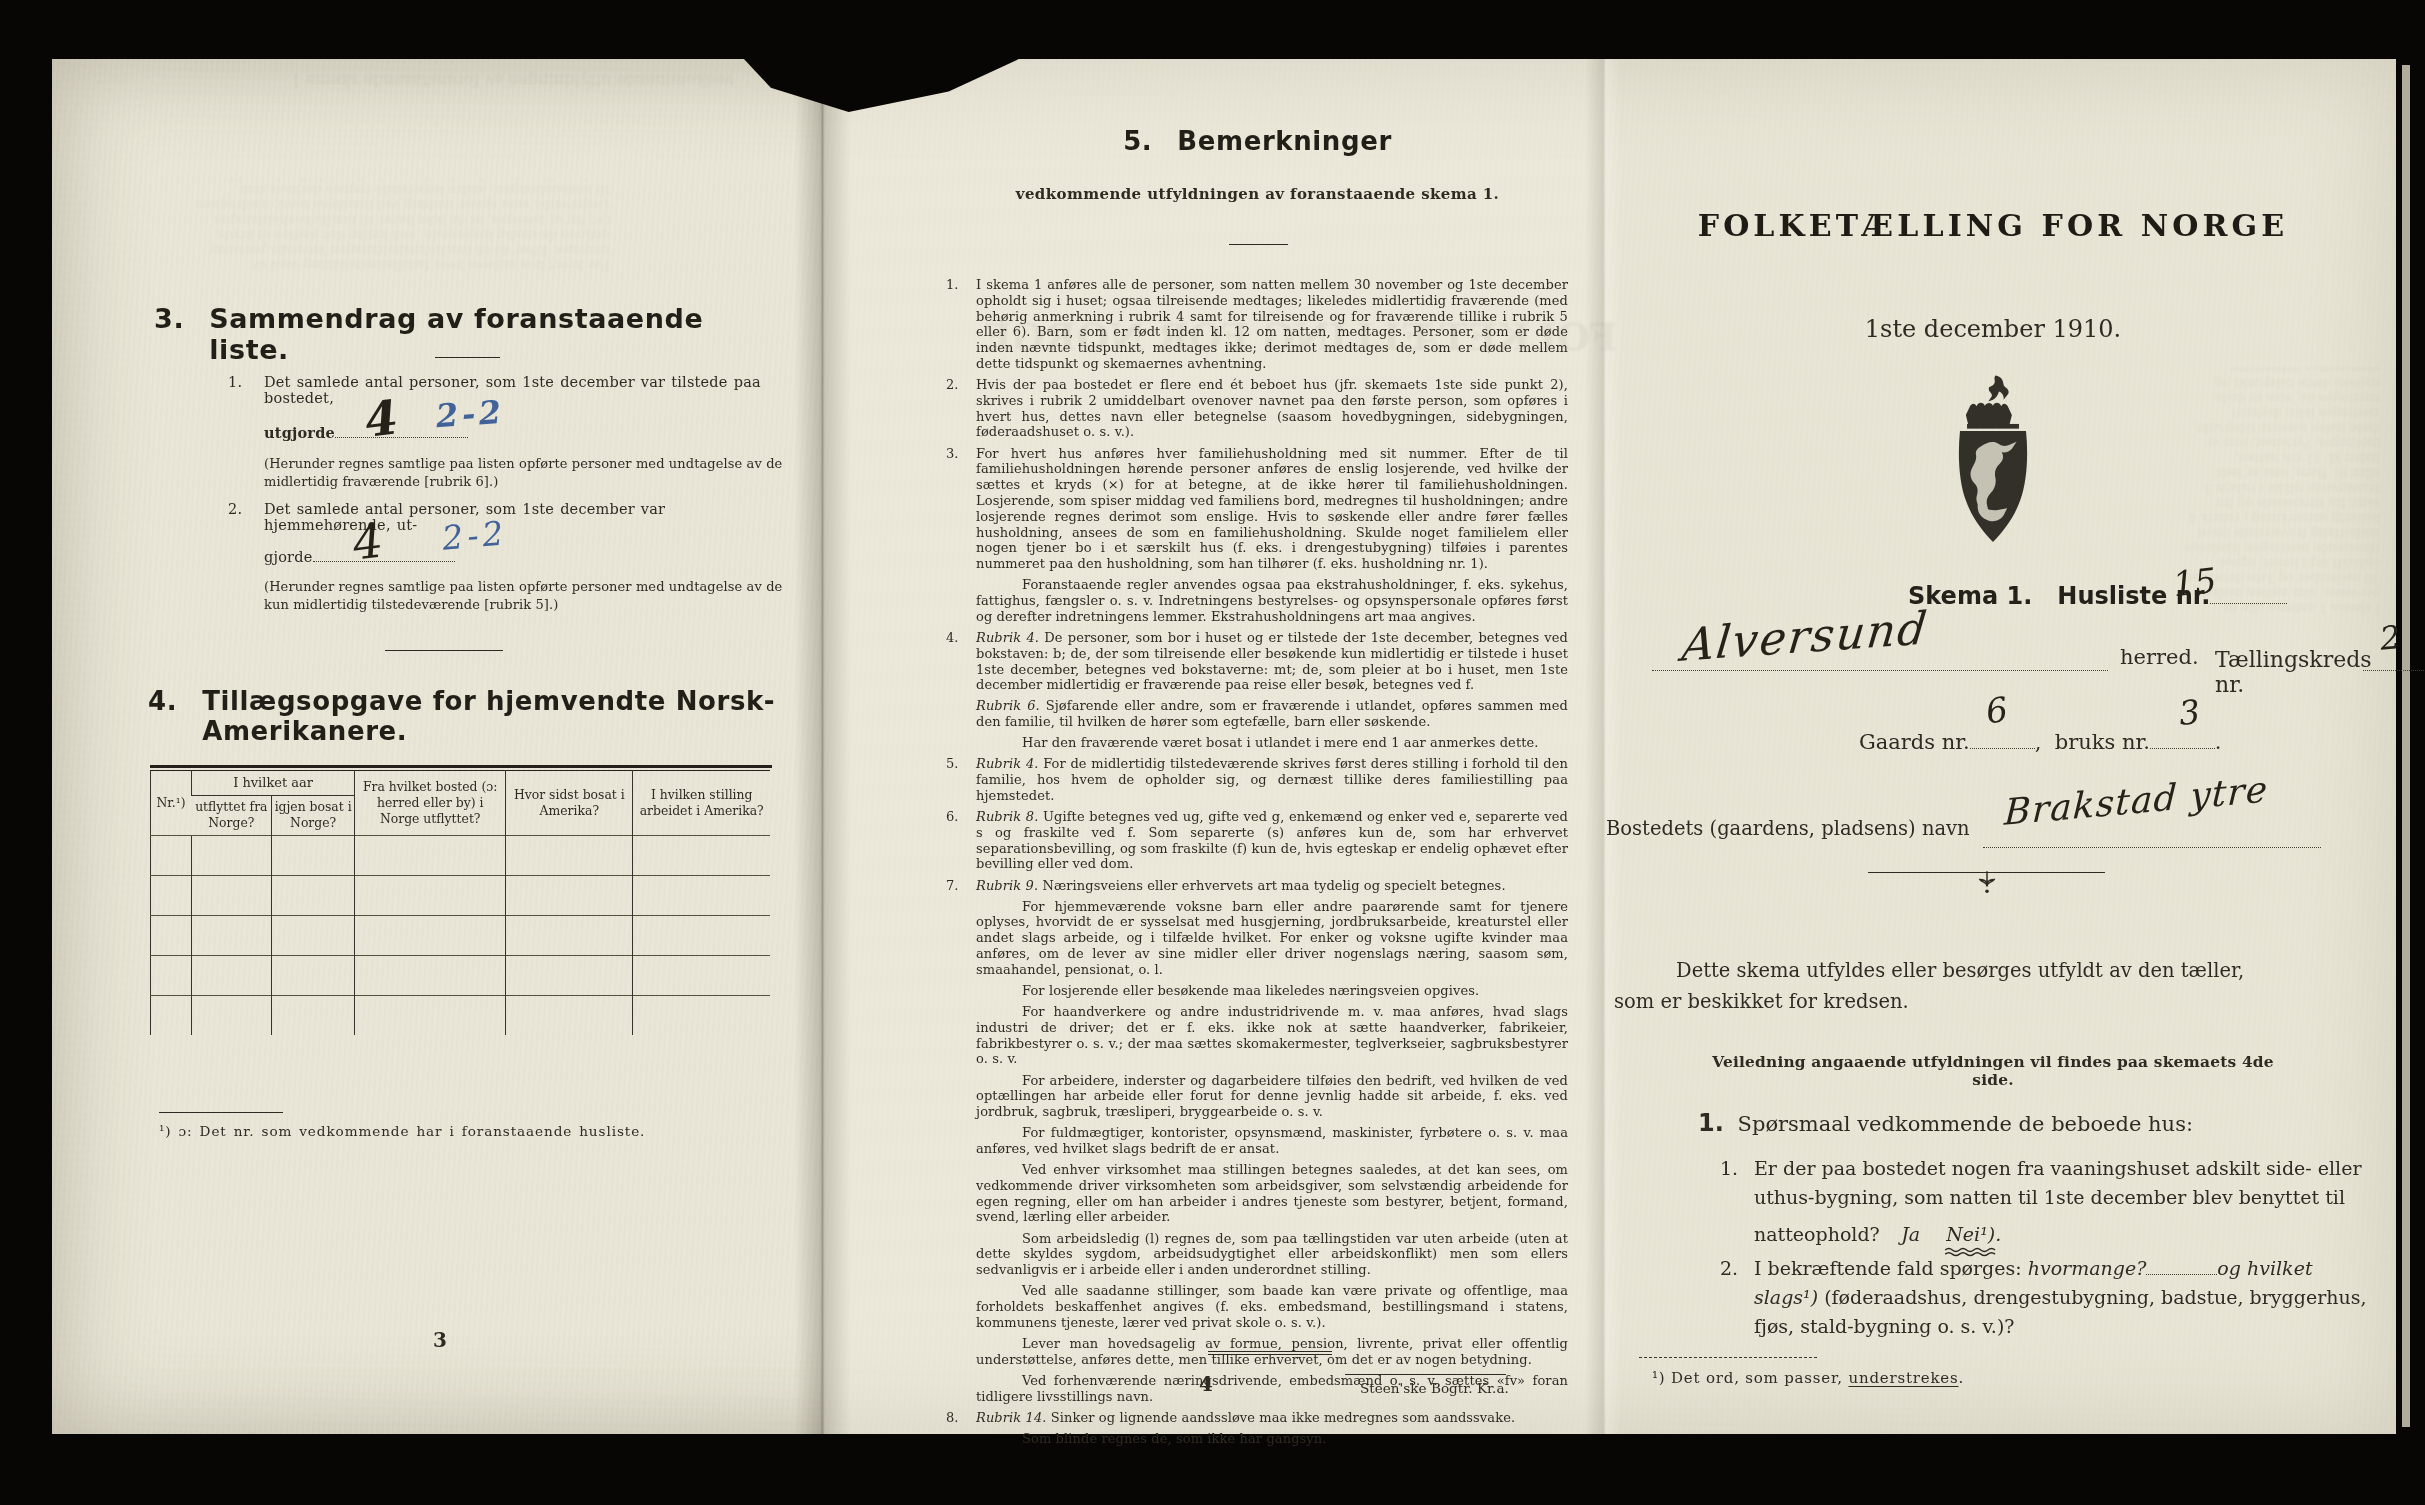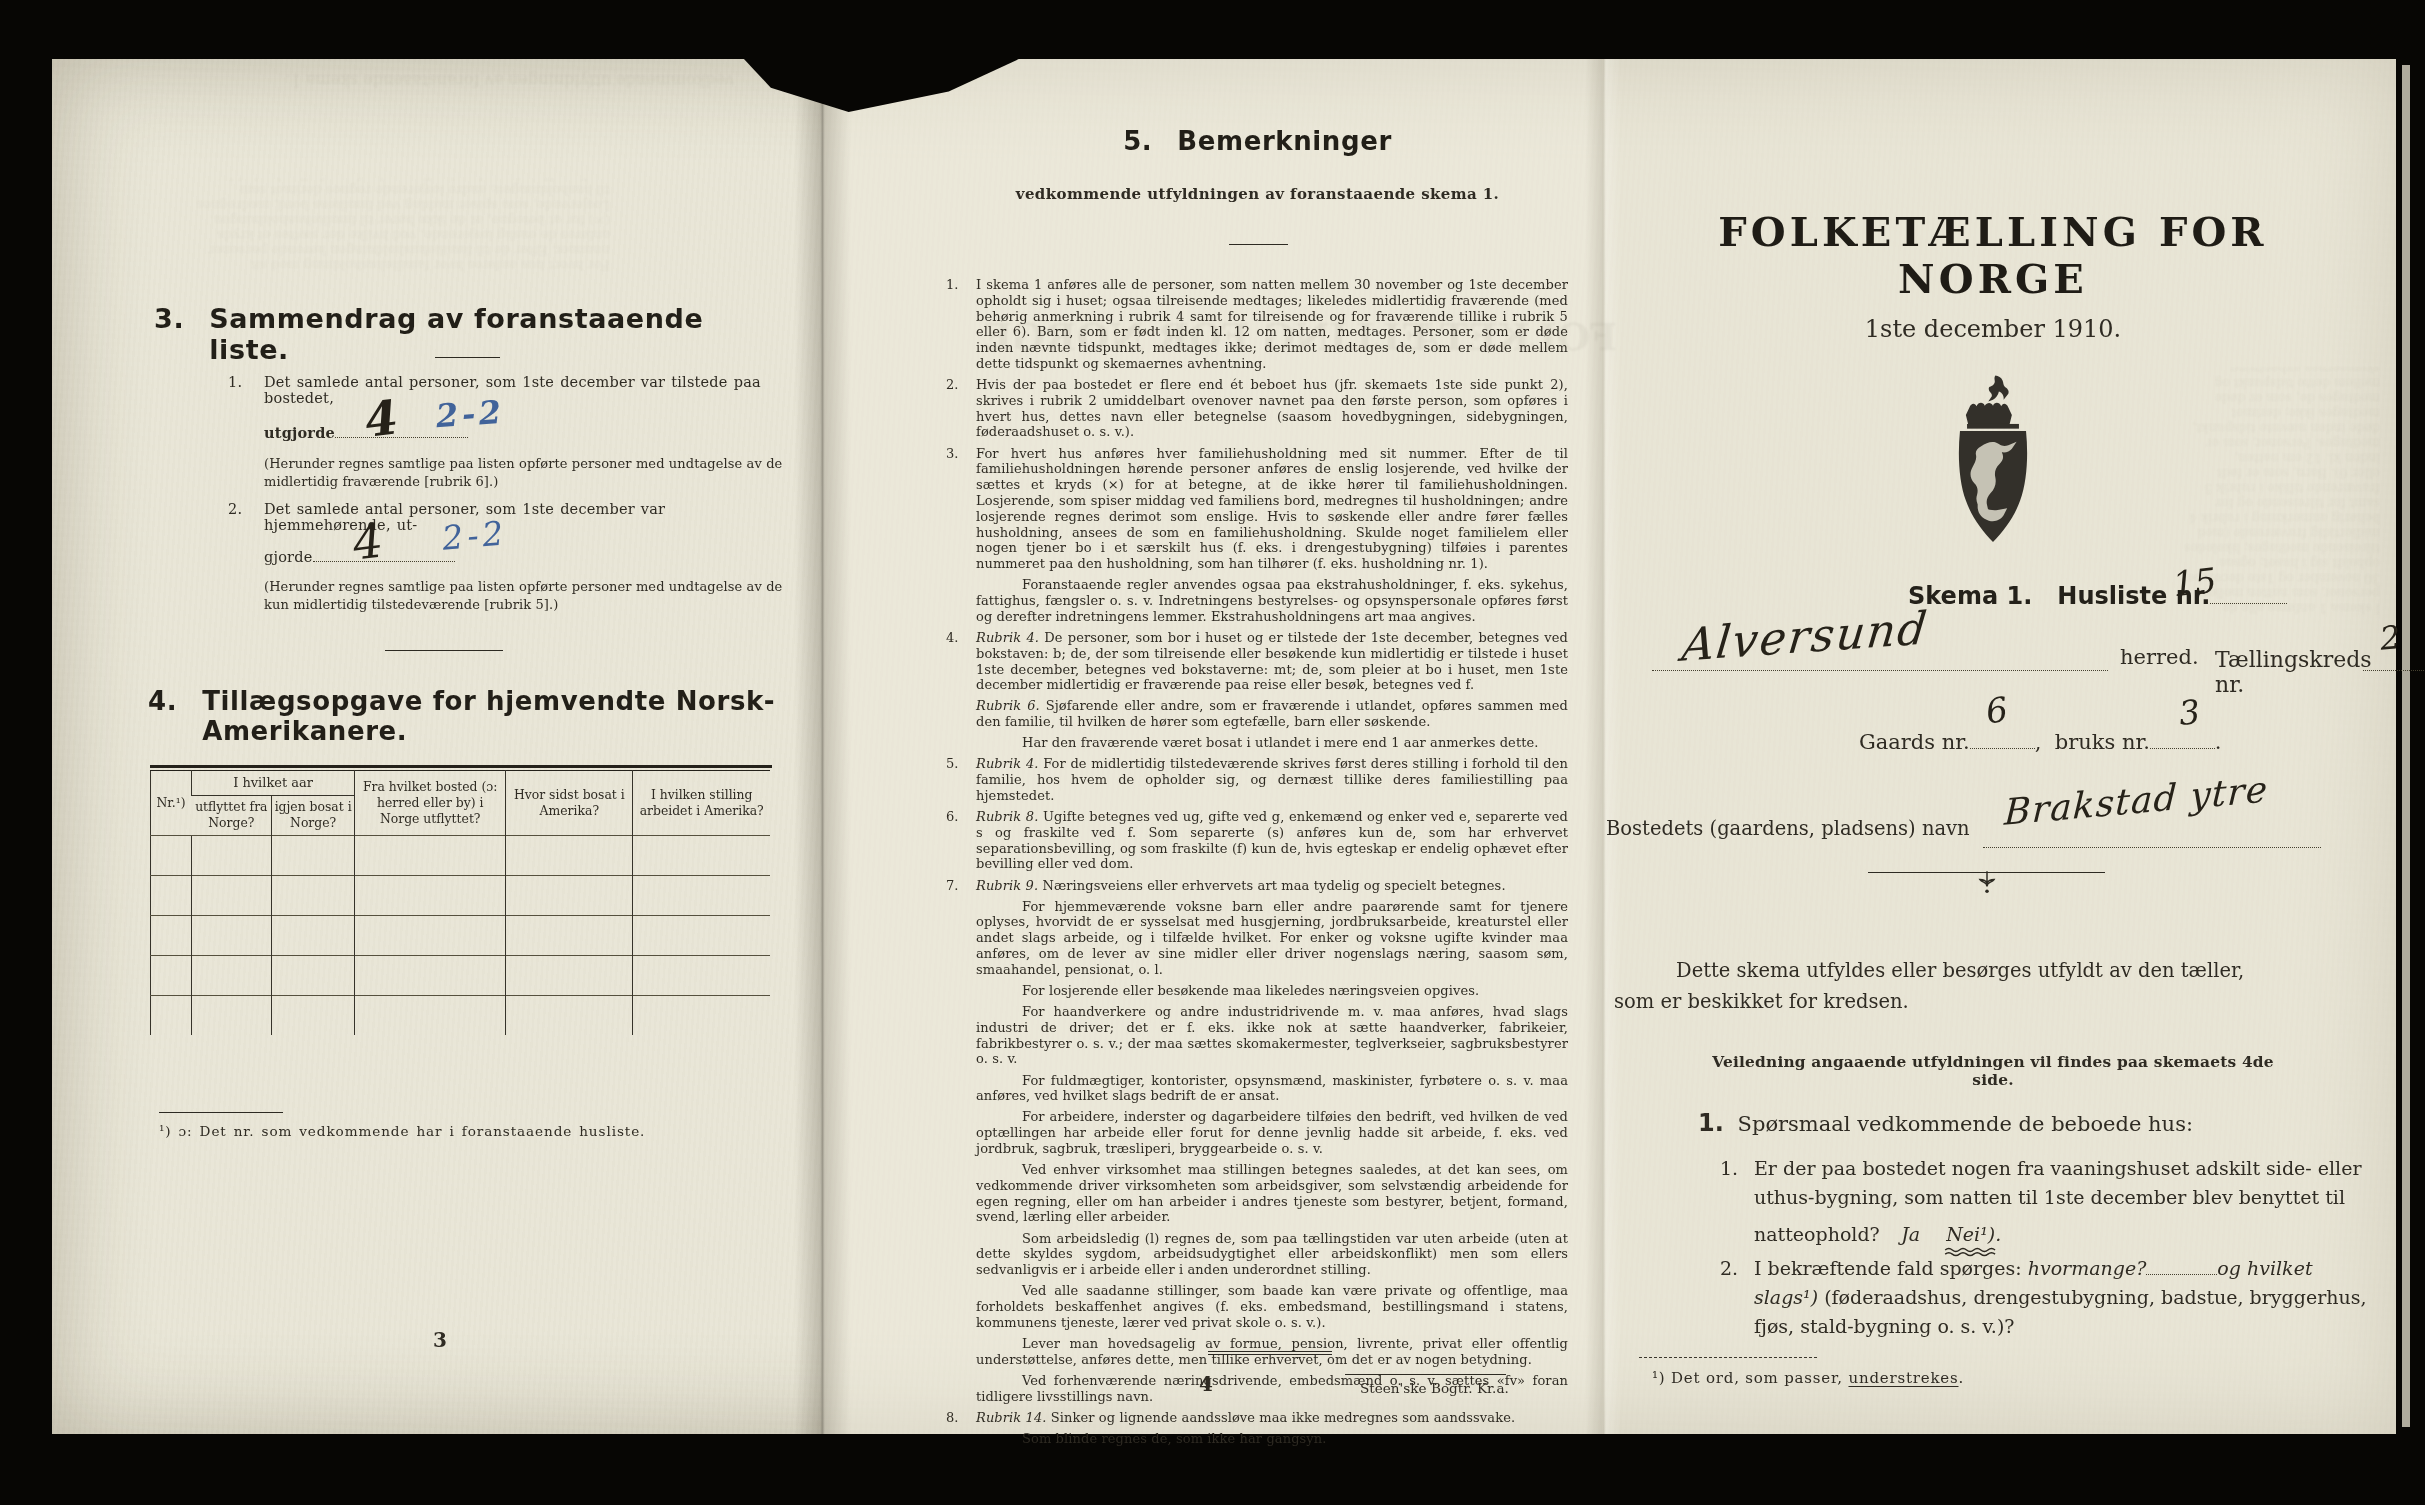--- a/index.html
+++ b/index.html
@@ -203,40 +203,40 @@
     <div class="m-para m-ind"><span class="pnum"></span><span class="lead"></span> <span>Foranstaaende regler anvendes ogsaa paa ekstrahusholdninger, f. eks. sykehus, fattighus, fængsler o. s. v.  Indretningens bestyrelses- og opsynspersonale opføres først og derefter indretningens lemmer.  Ekstrahusholdningens art maa angives.</span></div>
     <div class="m-para"><span class="pnum">4.</span><span class="lead">Rubrik 4.</span> <span>De personer, som bor i huset og er tilstede der 1ste december, betegnes ved bokstaven: b; de, der som tilreisende eller besøkende kun midlertidig er tilstede i huset 1ste december, betegnes ved bokstaverne: mt; de, som pleier at bo i huset, men 1ste december midlertidig er fraværende paa reise eller besøk, betegnes ved f.</span></div>
     <div class="m-para"><span class="pnum"></span><span class="lead">Rubrik 6.</span> <span>Sjøfarende eller andre, som er fraværende i utlandet, opføres sammen med den familie, til hvilken de hører som egtefælle, barn eller søskende.</span></div>
     <div class="m-para m-ind"><span class="pnum"></span><span class="lead"></span> <span>Har den fraværende været bosat i utlandet i mere end 1 aar anmerkes dette.</span></div>
     <div class="m-para"><span class="pnum">5.</span><span class="lead">Rubrik 4.</span> <span>For de midlertidig tilstedeværende skrives først deres stilling i forhold til den familie, hos hvem de opholder sig, og dernæst tillike deres familiestilling paa hjemstedet.</span></div>
     <div class="m-para"><span class="pnum">6.</span><span class="lead">Rubrik 8.</span> <span>Ugifte betegnes ved ug, gifte ved g, enkemænd og enker ved e, separerte ved s og fraskilte ved f.  Som separerte (s) anføres kun de, som har erhvervet separationsbevilling, og som fraskilte (f) kun de, hvis egteskap er endelig ophævet efter bevilling eller ved dom.</span></div>
     <div class="m-para"><span class="pnum">7.</span><span class="lead">Rubrik 9.</span> <span>Næringsveiens eller erhvervets art maa tydelig og specielt betegnes.</span></div>
     <div class="m-para m-ind"><span class="pnum"></span><span class="lead"></span> <span>For hjemmeværende voksne barn eller andre paarørende samt for tjenere oplyses, hvorvidt de er sysselsat med husgjerning, jordbruksarbeide, kreaturstel eller andet slags arbeide, og i tilfælde hvilket.  For enker og voksne ugifte kvinder maa anføres, om de lever av sine midler eller driver nogenslags næring, saasom søm, smaahandel, pensionat, o. l.</span></div>
     <div class="m-para m-ind"><span class="pnum"></span><span class="lead"></span> <span>For losjerende eller besøkende maa likeledes næringsveien opgives.</span></div>
     <div class="m-para m-ind"><span class="pnum"></span><span class="lead"></span> <span>For haandverkere og andre industridrivende m. v. maa anføres, hvad slags industri de driver; det er f. eks. ikke nok at sætte haandverker, fabrikeier, fabrikbestyrer o. s. v.; der maa sættes skomakermester, teglverkseier, sagbruksbestyrer o. s. v.</span></div>
+    <div class="m-para m-ind"><span class="pnum"></span><span class="lead"></span> <span>For arbeidere, inderster og dagarbeidere tilføies den bedrift, ved hvilken de ved optællingen har arbeide eller forut for denne jevnlig hadde sit arbeide, f. eks. ved jordbruk, sagbruk, træsliperi, bryggearbeide o. s. v.</span></div>
     <div class="m-para m-ind"><span class="pnum"></span><span class="lead"></span> <span>For fuldmægtiger, kontorister, opsynsmænd, maskinister, fyrbøtere o. s. v. maa anføres, ved hvilket slags bedrift de er ansat.</span></div>
-    <div class="m-para m-ind"><span class="pnum"></span><span class="lead"></span> <span>For arbeidere, inderster og dagarbeidere tilføies den bedrift, ved hvilken de ved optællingen har arbeide eller forut for denne jevnlig hadde sit arbeide, f. eks. ved jordbruk, sagbruk, træsliperi, bryggearbeide o. s. v.</span></div>
     <div class="m-para m-ind"><span class="pnum"></span><span class="lead"></span> <span>Ved enhver virksomhet maa stillingen betegnes saaledes, at det kan sees, om vedkommende driver virksomheten som arbeidsgiver, som selvstændig arbeidende for egen regning, eller om han arbeider i andres tjeneste som bestyrer, betjent, formand, svend, lærling eller arbeider.</span></div>
     <div class="m-para m-ind"><span class="pnum"></span><span class="lead"></span> <span>Som arbeidsledig (l) regnes de, som paa tællingstiden var uten arbeide (uten at dette skyldes sygdom, arbeidsudygtighet eller arbeidskonflikt) men som ellers sedvanligvis er i arbeide eller i anden underordnet stilling.</span></div>
     <div class="m-para m-ind"><span class="pnum"></span><span class="lead"></span> <span>Ved alle saadanne stillinger, som baade kan være private og offentlige, maa forholdets beskaffenhet angives (f. eks. embedsmand, bestillingsmand i statens, kommunens tjeneste, lærer ved privat skole o. s. v.).</span></div>
     <div class="m-para m-ind"><span class="pnum"></span><span class="lead"></span> <span>Lever man hovedsagelig av formue, pension, livrente, privat eller offentlig understøttelse, anføres dette, men tillike erhvervet, om det er av nogen betydning.</span></div>
     <div class="m-para m-ind"><span class="pnum"></span><span class="lead"></span> <span>Ved forhenværende næringsdrivende, embedsmænd o. s. v. sættes «fv» foran tidligere livsstillings navn.</span></div>
     <div class="m-para"><span class="pnum">8.</span><span class="lead">Rubrik 14.</span> <span>Sinker og lignende aandssløve maa ikke medregnes som aandssvake.</span></div>
     <div class="m-para m-ind"><span class="pnum"></span><span class="lead"></span> <span>Som blinde regnes de, som ikke har gangsyn.</span></div>
   </div>
 
   <div class="abs" style="left:1208px;top:1351px;width:124px;height:2.4px;border-top:1.5px solid #2b2822;border-bottom:1.2px solid #2b2822;"></div>
   <div class="abs" style="left:1199px;top:1372px;font-size:20px;font-weight:bold;">4</div>
   <div class="abs rule" style="left:1345px;top:1374px;width:161px;border-top-width:1.2px;"></div>
   <div class="abs" style="left:1360px;top:1380px;font-size:13.6px;">Steen'ske Bogtr.  Kr.a.</div>
 </div>
 
 <div>
 
-  <div class="abs" style="left:1694px;top:208px;width:598px;text-align:center;font-size:40px;font-weight:bold;letter-spacing:4.1px;color:#1f1c16;">FOLKETÆLLING FOR NORGE</div>
+  <div class="abs" style="left:1694px;top:208px;width:598px;text-align:center;font-size:30px;font-weight:bold;letter-spacing:4.1px;color:#1f1c16;">FOLKETÆLLING FOR NORGE</div>
 
   <div class="abs" style="left:1694px;top:315px;width:598px;text-align:center;font-size:24px;">1ste december 1910.</div>
 
   <div class="abs" style="left:1947px;top:374px;">
     <svg width="92" height="173" viewBox="0 0 156 292">
       <g fill="#33302a">
 
         <path d="M82 2c-4 6 2 10-3 15s-9 2-8 9c1 5 6 5 5 11l-6 9 8-3c5-3 9-8 10-14 6 2 9 8 8 14l8-10c2-6-2-9-6-12-3-3-2-7-4-11-2-5-7-7-12-8z"></path>
 
         <path d="M38 56c3-8 10-8 12-2 3-7 11-8 14-1 4-6 11-6 14 0 3-7 11-6 14 1 2-6 9-6 12 2l6 13-4 16H36l-4-16z"></path>

